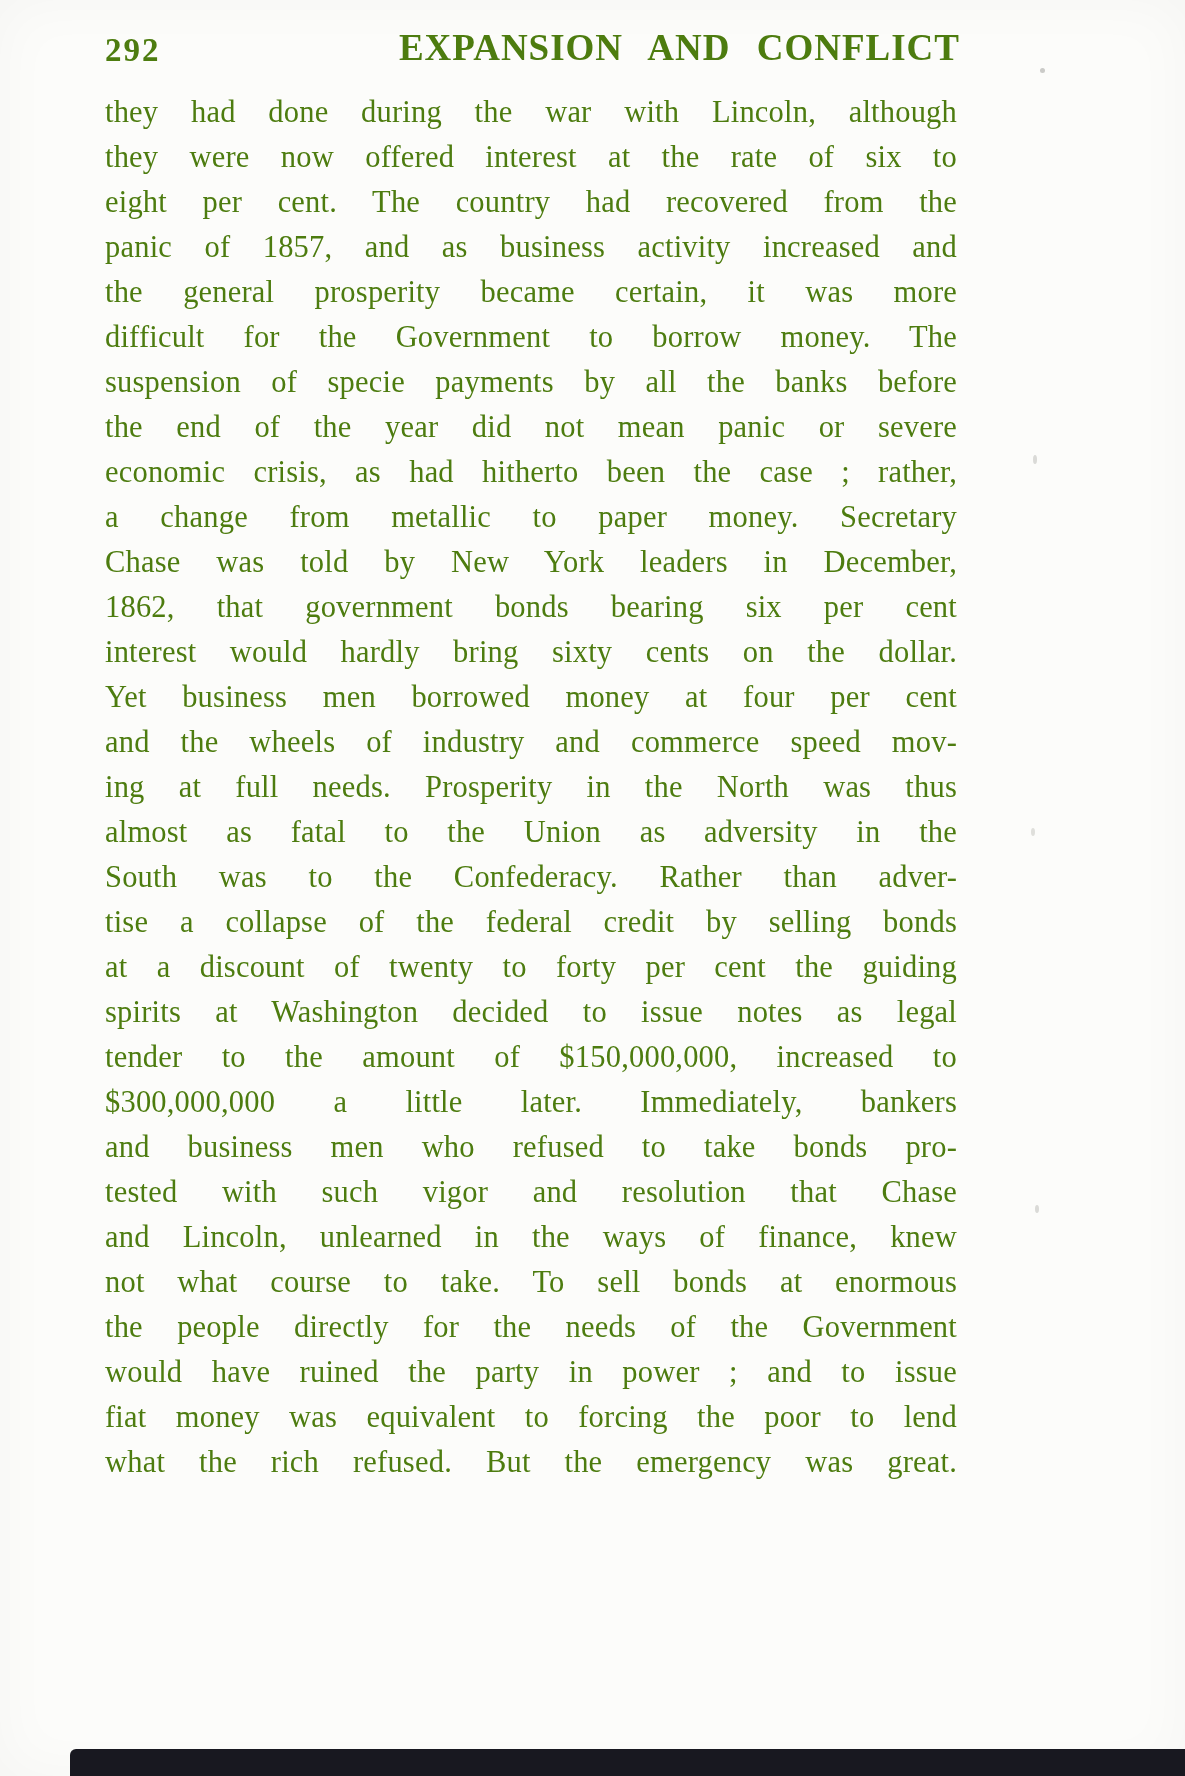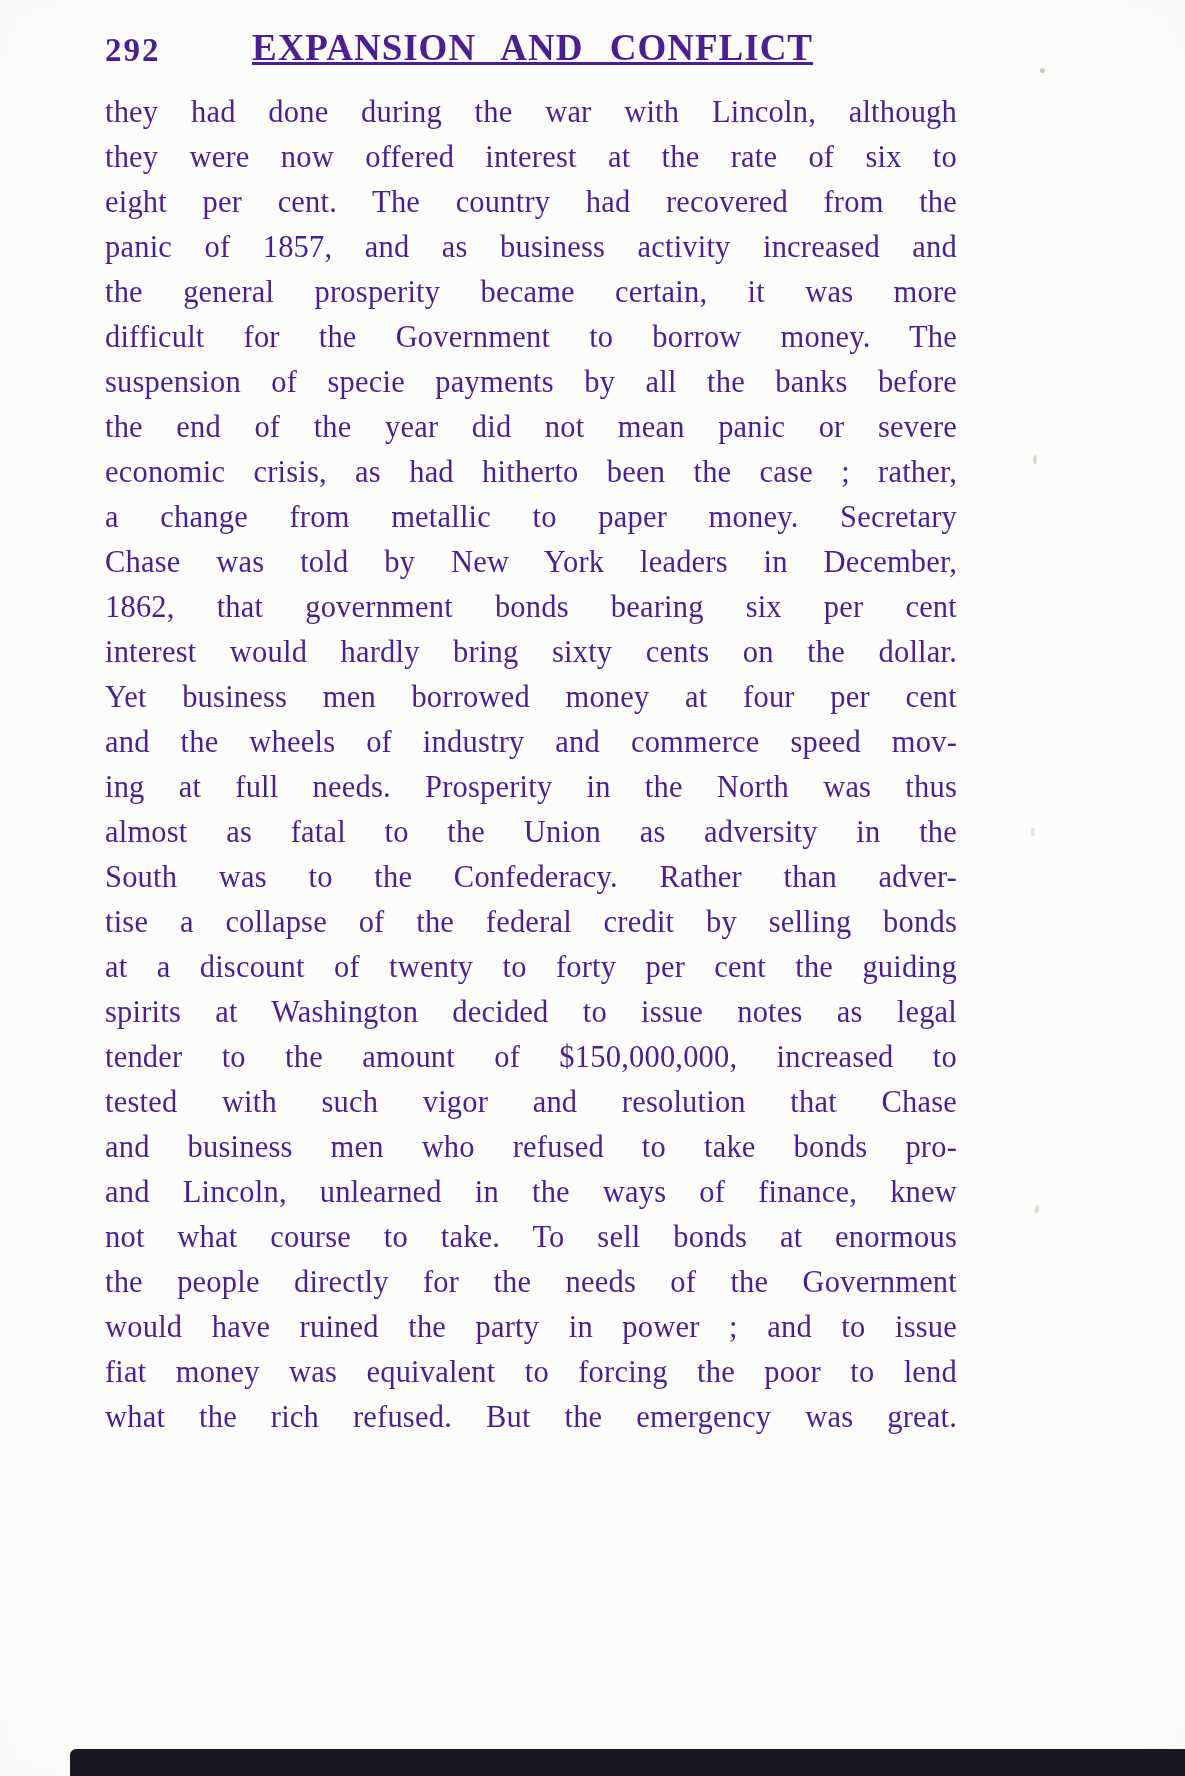--- a/index.html
+++ b/index.html
@@ -6,48 +6,47 @@
     margin: 0;
     padding: 0;
     background: #e8e8e6;
   }
   .page {
     position: relative;
     width: 1185px;
     height: 1776px;
     margin: 0 auto;
     background: #fcfcfa;
-    color: #4c1d95;
+    color: #4d7c0f;
     font-family: "Liberation Serif", "DejaVu Serif", serif;
     overflow: hidden;
     box-shadow: inset 0 0 60px rgba(0,0,0,0.03);
   }
   .header {
     position: absolute;
     top: 24px;
     left: 105px;
     width: 855px;
     height: 56px;
   }
   .page-number {
     position: absolute;
     left: 0;
     top: 8px;
     font-size: 33px;
     font-weight: 700;
     letter-spacing: 2px;
   }
   .header-title {
-    text-align: center;
+    text-align: right;
     font-size: 37px;
     font-weight: 700;
     letter-spacing: 1px;
     word-spacing: 16px;
     padding-top: 2px;
-    text-decoration: underline;
   }
   .text-block {
     position: absolute;
     top: 90px;
     left: 105px;
     width: 852px;
   }
   .text-line {
     font-size: 30.5px;
     line-height: 45px;
@@ -102,22 +101,23 @@
       <div class="text-line">interest would hardly bring sixty cents on the dollar.</div>
       <div class="text-line">Yet business men borrowed money at four per cent</div>
       <div class="text-line">and the wheels of industry and commerce speed mov-</div>
       <div class="text-line">ing at full needs. Prosperity in the North was thus</div>
       <div class="text-line">almost as fatal to the Union as adversity in the</div>
       <div class="text-line">South was to the Confederacy. Rather than adver-</div>
       <div class="text-line">tise a collapse of the federal credit by selling bonds</div>
       <div class="text-line">at a discount of twenty to forty per cent the guiding</div>
       <div class="text-line">spirits at Washington decided to issue notes as legal</div>
       <div class="text-line">tender to the amount of $150,000,000, increased to</div>
+      <div class="text-line">$300,000,000 a little later. Immediately, bankers</div>
+      <div class="text-line">and business men who refused to take bonds pro-</div>
       <div class="text-line">tested with such vigor and resolution that Chase</div>
-      <div class="text-line">and business men who refused to take bonds pro-</div>
       <div class="text-line">and Lincoln, unlearned in the ways of finance, knew</div>
       <div class="text-line">not what course to take. To sell bonds at enormous</div>
       <div class="text-line">the people directly for the needs of the Government</div>
       <div class="text-line">would have ruined the party in power ; and to issue</div>
       <div class="text-line">fiat money was equivalent to forcing the poor to lend</div>
       <div class="text-line">what the rich refused. But the emergency was great.</div>
     </div>
 
   <div class="scan-mark mark-1"></div>
   <div class="scan-mark mark-2"></div>

